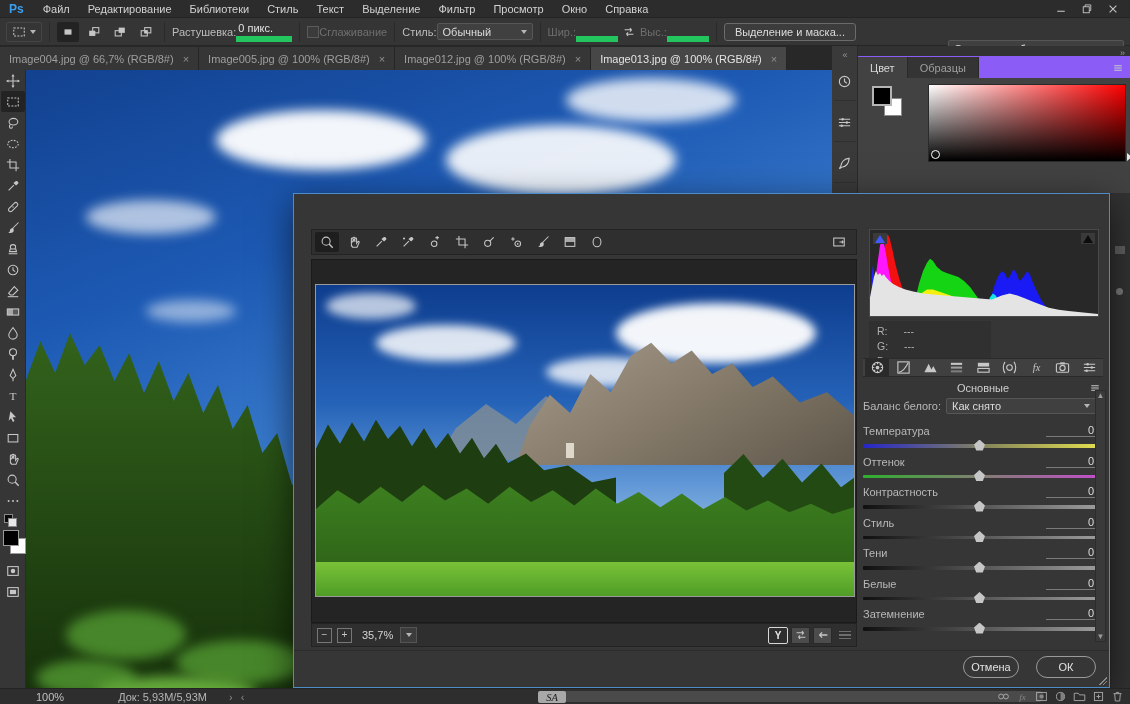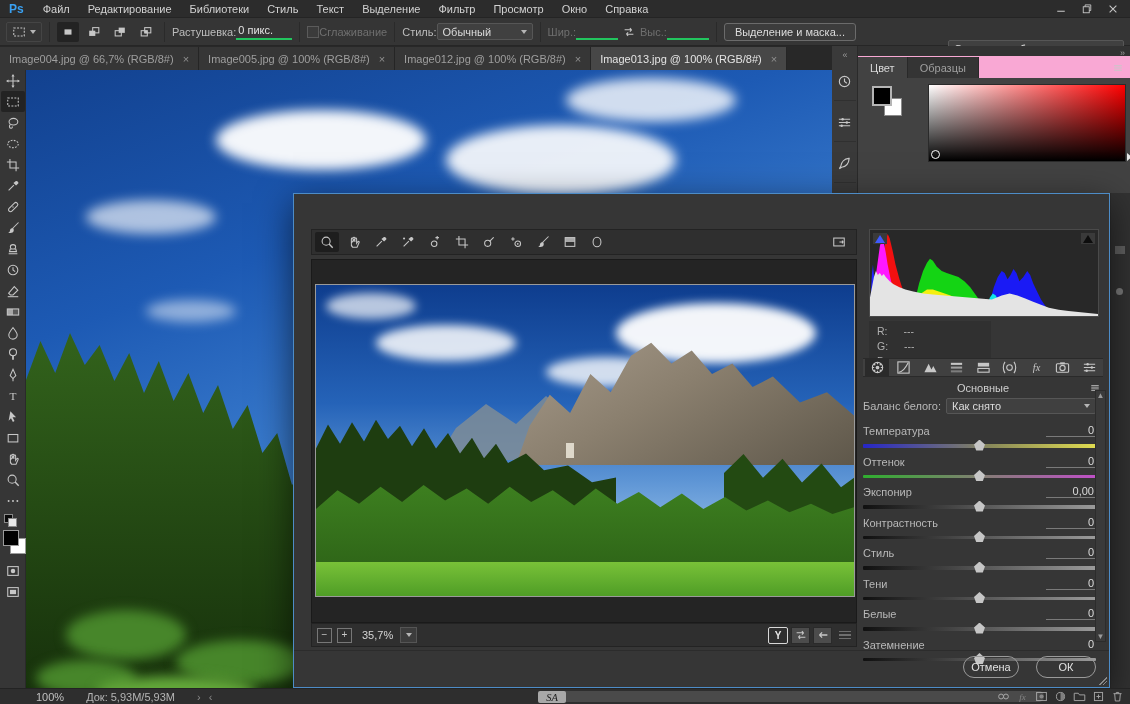--- a/index.html
+++ b/index.html
@@ -19,21 +19,21 @@
 
   
   #optionsbar{left:0;top:18px;width:1130px;height:28px;background:#353535;border-bottom:1px solid #262626;display:flex;align-items:center;box-sizing:border-box;}
   .ob-group{display:flex;align-items:center;gap:4px;}
   .ob-sep{width:1px;height:20px;background:#2a2a2a;margin:0 7px;}
   .preset-chip{display:flex;align-items:center;gap:4px;padding:2px 5px;margin-left:6px;border:1px solid #454545;border-radius:2px;}
   .mode-btn{width:22px;height:20px;display:flex;align-items:center;justify-content:center;border-radius:2px;}
   .mode-btn.active{background:#232323;}
   .ob-label{color:#bdbdbd;}
   .ob-label.dim{color:#6f6f6f;}
-  .field{border-bottom:2px solid #22c55e;color:#e3e3e3;min-width:52px;height:14px;padding:0 2px;}
+  .field{border-bottom:6px solid #22c55e;color:#e3e3e3;min-width:52px;height:14px;padding:0 2px;}
   .field.small{min-width:38px;}
   .checkbox{width:10px;height:10px;border:1px solid #5b5b5b;background:#3b3b3b;}
   .select{display:flex;align-items:center;justify-content:space-between;background:#404040;border:1px solid #565656;border-radius:2px;padding:0 5px;height:17px;color:#dcdcdc;gap:8px;box-sizing:border-box;}
   .btn{border:1px solid #6b6b6b;border-radius:3px;padding:2px 10px;color:#dcdcdc;background:#3c3c3c;}
   .chev{width:0;height:0;border-left:3.5px solid transparent;border-right:3.5px solid transparent;border-top:4.5px solid #b5b5b5;}
   #workspace-select{position:absolute;right:6px;top:22px;width:176px;}
 
   
   #tabbar{left:0;top:46px;width:832px;height:24px;background:#282828;display:flex;align-items:flex-end;}
   .doc-tab{height:23px;display:flex;align-items:center;padding:0 9px;background:#363636;color:#9f9f9f;border-right:1px solid #252525;font-size:11px;white-space:nowrap;}
@@ -57,21 +57,21 @@
   .cloud{position:absolute;background:#fff;border-radius:50%;filter:blur(6px);}
   .trees-main{position:absolute;left:-30px;top:255px;width:370px;height:400px;background:linear-gradient(#33641c,#142c0a);
     clip-path:polygon(0% 16%,4% 6%,8% 14%,12% 4%,16% 12%,20% 2%,24% 10%,28% 5%,32% 14%,36% 7%,40% 17%,44% 9%,48% 19%,52% 12%,56% 22%,60% 15%,64% 26%,68% 20%,72% 32%,76% 27%,80% 40%,84% 36%,88% 50%,92% 48%,96% 62%,100% 72%,100% 100%,0% 100%);}
   .bush{position:absolute;background:#47862a;border-radius:50%;filter:blur(6px);}
 
   
   #rightdock{left:832px;top:46px;width:298px;height:642px;background:#323232;}
   .dock-strip{position:absolute;left:0;top:0;width:26px;height:642px;background:#3a3a3a;border-right:1px solid #2a2a2a;box-sizing:border-box;}
   .collapse-arrows{font-size:9px;color:#9a9a9a;text-align:center;display:block;margin-top:4px;letter-spacing:-1px;}
   .dock-btn{width:22px;height:26px;margin:8px auto 8px;display:flex;align-items:center;justify-content:center;border-bottom:1px solid #303030;padding-bottom:6px;}
-  .panel-head{position:absolute;left:26px;top:10px;width:272px;height:22px;background:#f9a8d4;display:flex;align-items:flex-end;}
+  .panel-head{position:absolute;left:26px;top:10px;width:272px;height:22px;background:#8b5cf6;display:flex;align-items:flex-end;}
   .panel-tab{height:21px;display:flex;align-items:center;padding:0 12px;color:#9f9f9f;background:#343434;border-right:1px solid #292929;}
   .panel-tab.active{background:#424242;color:#d8d8d8;}
   .panel-menu-btn{margin-left:auto;margin-right:6px;margin-bottom:4px;}
   .color-body{position:absolute;left:26px;top:32px;width:272px;height:122px;background:#424242;}
   .sat-square{position:absolute;left:70px;top:6px;width:196px;height:76px;border:1px solid #2a2a2a;
     background:linear-gradient(to bottom,rgba(0,0,0,0) 0%,#000 100%),linear-gradient(to right,#fff 0%,#f00 100%);}
   .picker-ring{position:absolute;left:2px;bottom:2px;width:7px;height:7px;border:1.5px solid #fff;border-radius:50%;}
   .sat-marker{position:absolute;right:-7px;bottom:0;width:0;height:0;border-top:4px solid transparent;border-bottom:4px solid transparent;border-left:5px solid #e8e8e8;}
   .lower-tabs{position:absolute;left:26px;top:116px;width:272px;height:22px;background:#303030;display:flex;align-items:flex-end;}
   .partial-row{position:absolute;left:34px;top:136px;width:240px;height:11px;overflow:hidden;color:#9a9a9a;}
@@ -144,21 +144,21 @@
   .cr-buttons{position:absolute;left:0;top:456px;width:100%;border-top:1px solid #2c2c2c;height:38px;}
   .pill{position:absolute;height:22px;border:1px solid #9a9a9a;border-radius:11px;color:#e2e2e2;display:flex;align-items:center;justify-content:center;background:transparent;box-sizing:border-box;}
   #cancel-btn{left:669px;top:5px;width:56px;}
   #ok-btn{left:742px;top:5px;width:60px;border-width:1.5px;}
   .grip{position:absolute;right:2px;bottom:2px;width:8px;height:8px;
     background:linear-gradient(135deg,transparent 50%,#8a8a8a 50%,#8a8a8a 60%,transparent 60%,transparent 70%,#8a8a8a 70%,#8a8a8a 80%,transparent 80%);}
 
   
   #statusbar{left:0;top:688px;width:1130px;height:16px;background:#2e2e2e;border-top:1px solid #232323;box-sizing:border-box;display:flex;align-items:center;color:#b5b5b5;}
   #statusbar .zoom-val{margin-left:36px;color:#c0c0c0;}
-  #statusbar .doc-info{margin-left:22px;}
+  #statusbar .doc-info{margin-left:54px;}
   #statusbar .sb-chev{margin-left:22px;color:#8a8a8a;}
   .hscroll-thumb{position:absolute;left:556px;top:2px;width:488px;height:11px;background:#4a4a4a;border-radius:5px;}
   .sa-chip{position:absolute;left:538px;top:2px;width:28px;height:12px;background:#a8a8a8;border-radius:2px;color:#222;
     font-family:"Liberation Serif",serif;font-style:italic;font-size:10.5px;display:flex;align-items:center;justify-content:center;}
   .layer-btns{position:absolute;right:6px;top:1px;display:flex;gap:5px;align-items:center;}
   .layer-btn{width:14px;height:13px;display:flex;align-items:center;justify-content:center;opacity:.75;}
 </style>
 </head>
 <body>
 
@@ -886,29 +886,20 @@
           </div>
           <div class="track" data-track="tint">
             <span class="thumb"></span>
           </div>
         </div>
       </div>
 
 
     <div>
 
-    <div class="srow">
-          <div class="lrow">
-            <span>Экспонир</span>
-            <span class="val">0,00</span>
-          </div>
-          <div class="track" data-track="plain">
-            <span class="thumb"></span>
-          </div>
-        </div>
         <div class="srow">
           <div class="lrow">
             <span>Контрастность</span>
             <span class="val">0</span>
           </div>
           <div class="track" data-track="plain">
             <span class="thumb"></span>
           </div>
         </div>
         <div class="srow">

